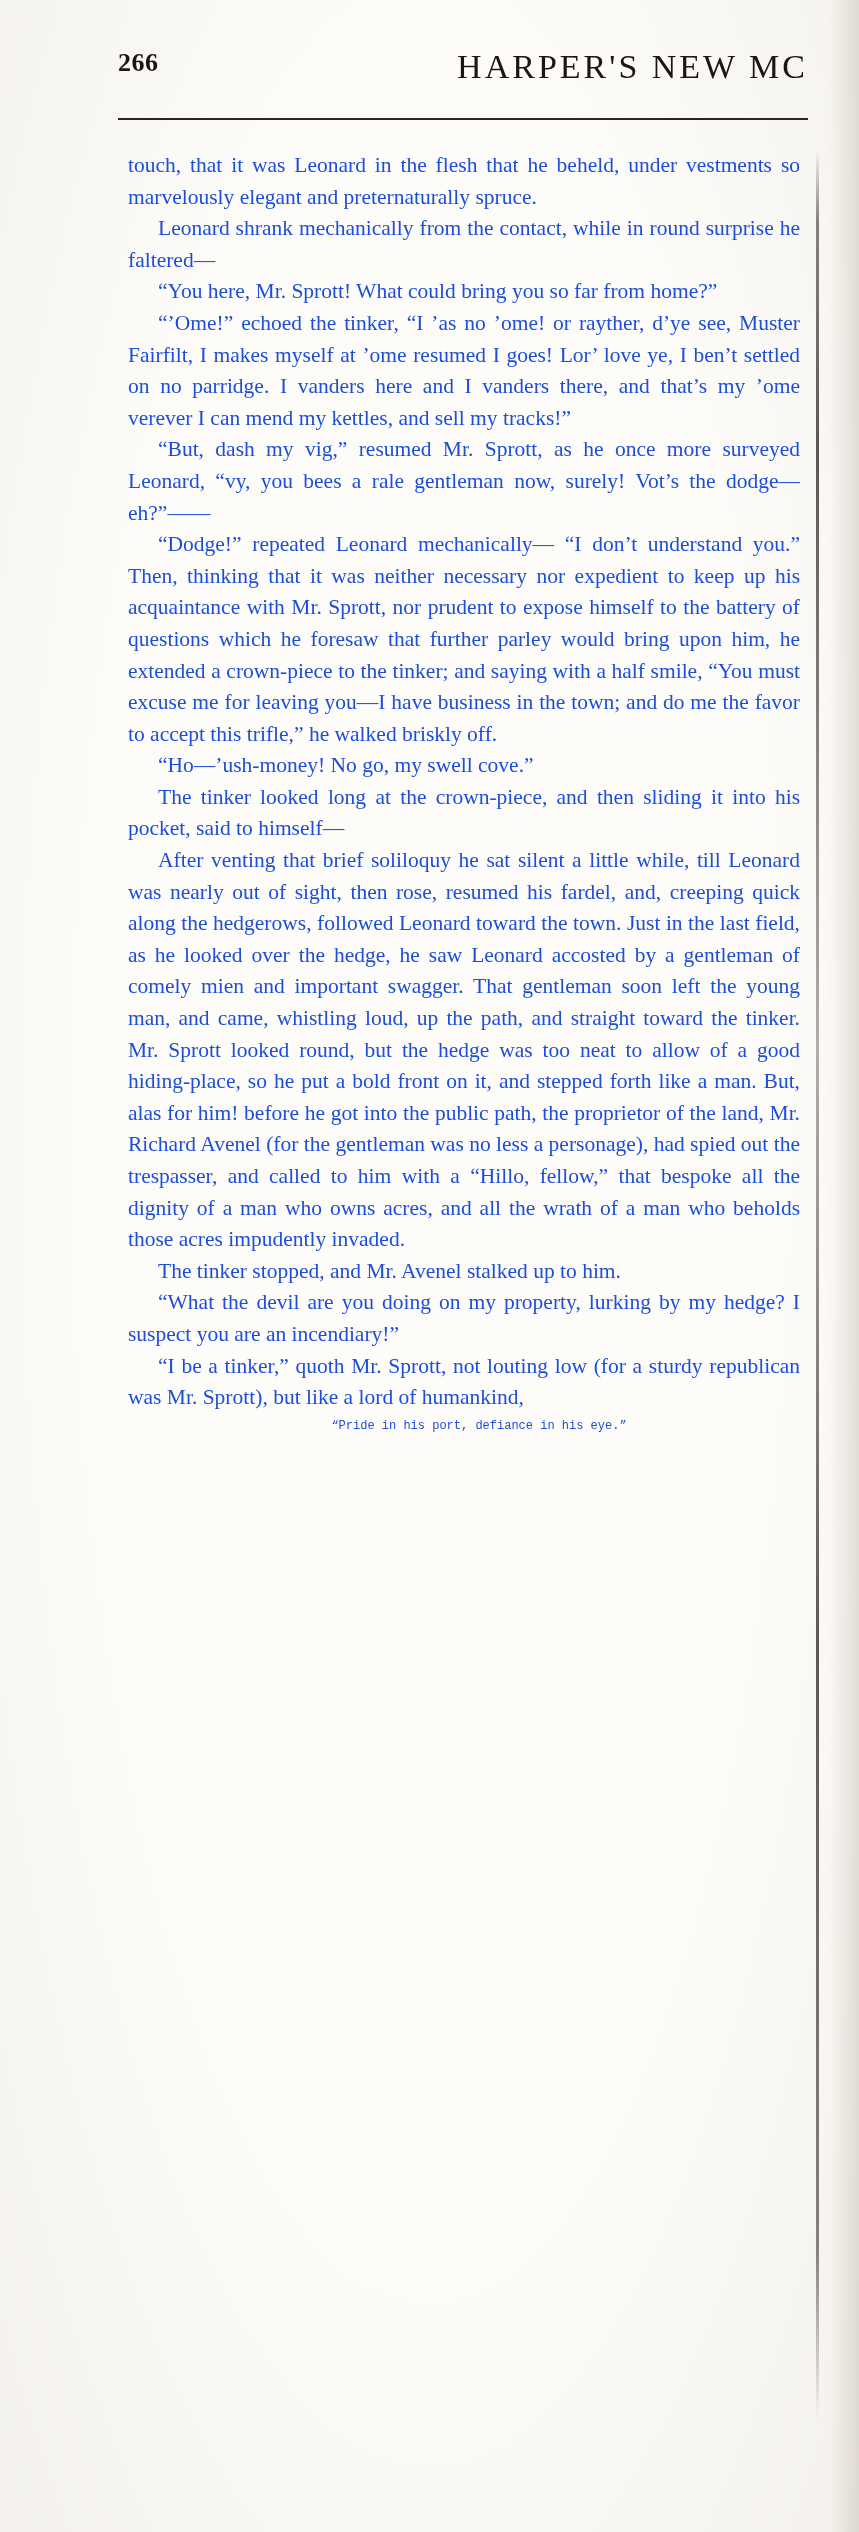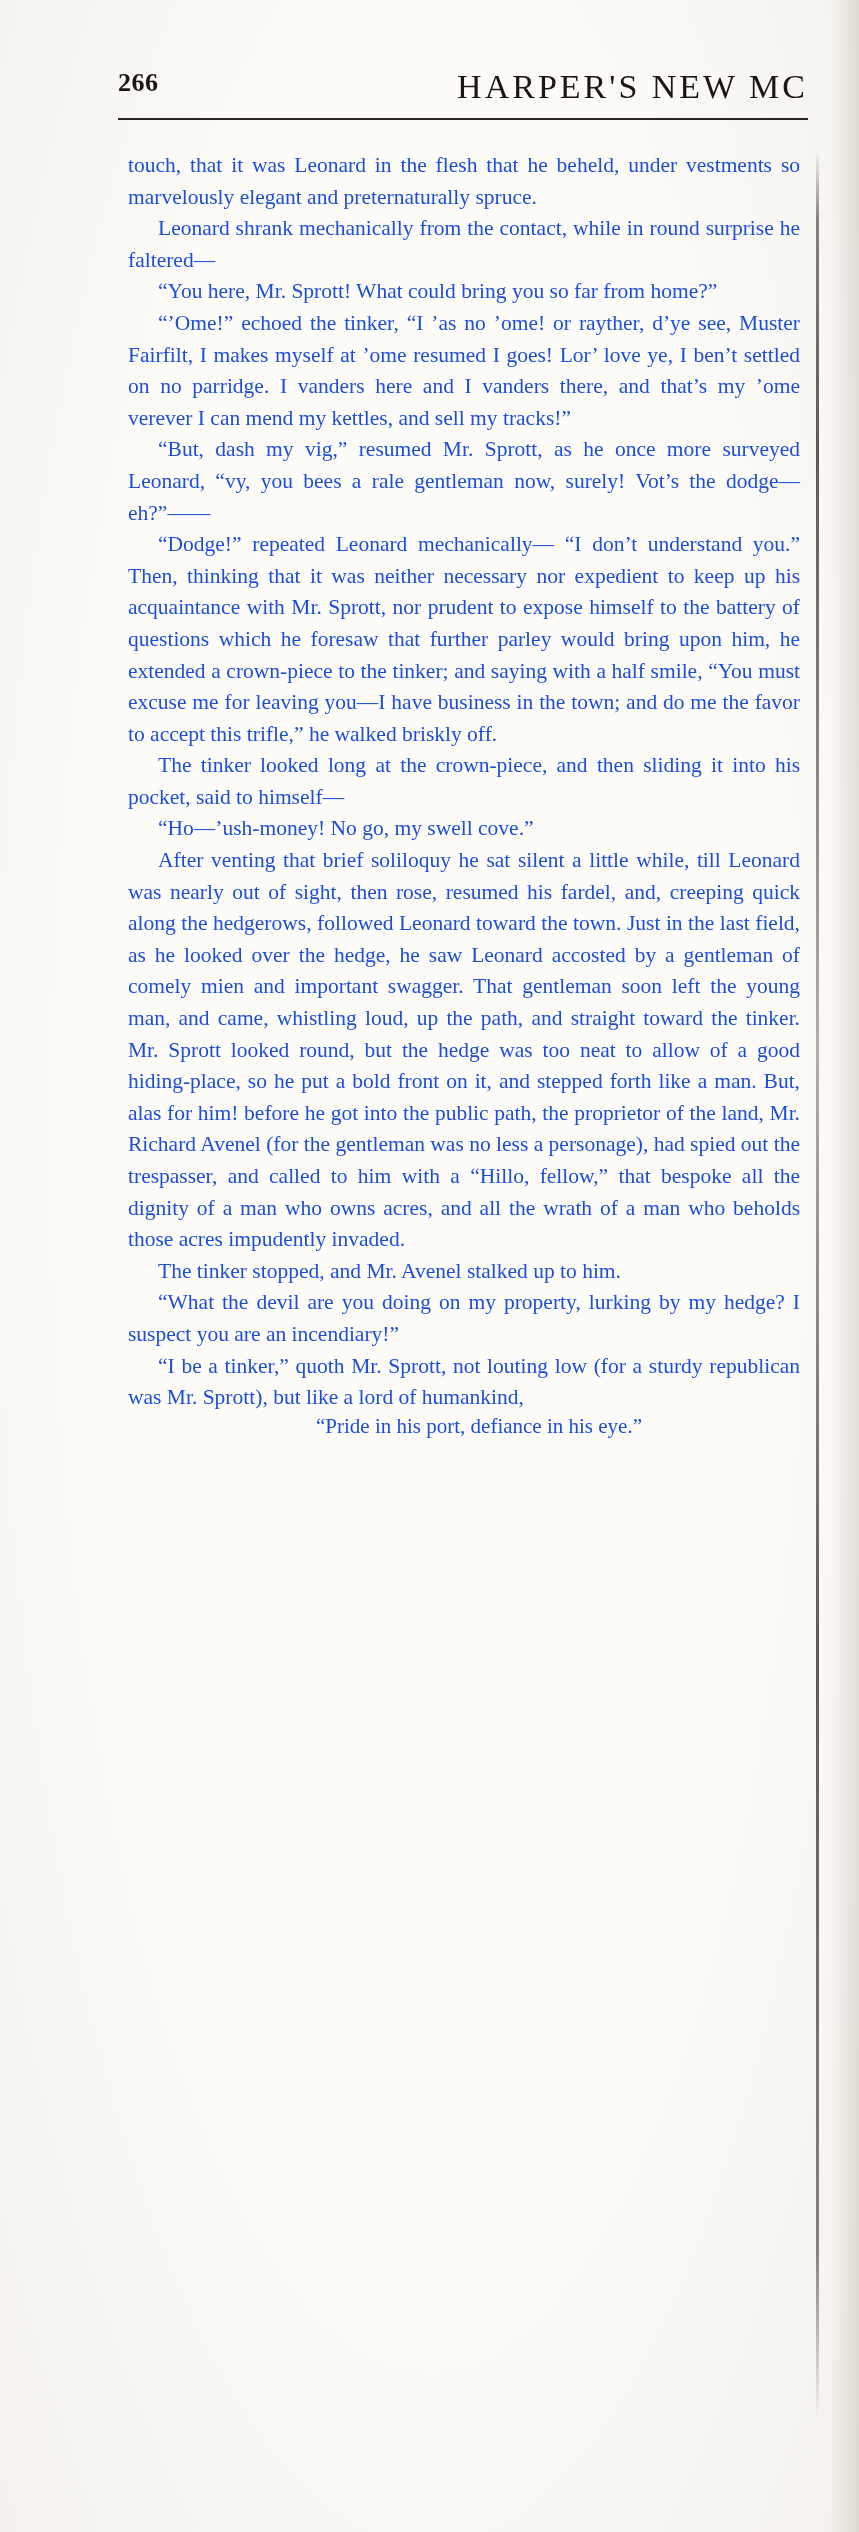--- a/index.html
+++ b/index.html
@@ -25,21 +25,21 @@
   .paper-texture {
     position: absolute;
     inset: 0;
     background:
       radial-gradient(ellipse at 50% 45%, rgba(255,255,255,0) 55%, rgba(160,145,120,0.10) 100%);
     pointer-events: none;
   }
 
   .header {
     position: absolute;
-    top: 68px;
+    top: 48px;
     left: 118px;
     width: 690px;
     height: 46px;
     text-align: right;
   }
   .folio {
     position: absolute;
     left: 0;
     top: 0;
     font-weight: bold;
@@ -79,22 +79,23 @@
     text-indent: 30px;
     hyphens: manual;
   }
   .column p.noindent {
     text-indent: 0;
   }
   .verse {
     margin-top: 7px;
     text-indent: 0;
     text-align: center;
-    font-size: 21px;
+    font-size: 12px;
     line-height: 24px;
+    font-family: Liberation Mono, monospace;
   }
   .bar-right {
     position: absolute;
     right: 40px;
     top: 150px;
     width: 3px;
     height: 2270px;
     background: linear-gradient(to bottom,
       rgba(40,34,28,0) 0px,
       rgba(40,34,28,0.55) 70px,
@@ -127,22 +128,22 @@
 
   <div class="rule"></div>
 
   <div class="column">
     <p class="noindent">touch, that it was Leonard in the flesh that he beheld, under vestments so marvelously elegant and preternaturally spruce.</p>
     <p>Leonard shrank mechanically from the contact, while in round surprise he faltered—</p>
     <p>“You here, Mr. Sprott!   What could bring you so far from home?”</p>
     <p>“’Ome!” echoed the tinker, “I ’as no ’ome! or rayther, d’ye see, Muster Fairfilt, I makes myself at ’ome resumed I goes!  Lor’ love ye, I ben’t settled on no parridge.  I vanders here and I vanders there, and that’s my ’ome verever I can mend my kettles, and sell my tracks!”</p>
     <p>“But, dash my vig,” resumed Mr. Sprott, as he once more surveyed Leonard, “vy, you bees a rale gentleman now, surely!   Vot’s the dodge—eh?”——</p>
     <p>“Dodge!” repeated Leonard mechanically— “I don’t understand you.”  Then, thinking that it was neither necessary nor expedient to keep up his acquaintance with Mr. Sprott, nor prudent to expose himself to the battery of questions which he foresaw that further parley would bring upon him, he extended a crown-piece to the tinker; and saying with a half smile, “You must excuse me for leaving you—I have business in the town; and do me the favor to accept this trifle,” he walked briskly off.</p>
+    <p>“Ho—’ush-money!   No go, my swell cove.”</p>
     <p>The tinker looked long at the crown-piece, and then sliding it into his pocket, said to himself—</p>
-    <p>“Ho—’ush-money!   No go, my swell cove.”</p>
     <p>After venting that brief soliloquy he sat silent a little while, till Leonard was nearly out of sight, then rose, resumed his fardel, and, creeping quick along the hedgerows, followed Leonard toward the town.   Just in the last field, as he looked over the hedge, he saw Leonard accosted by a gentleman of comely mien and important swagger.   That gentleman soon left the young man, and came, whistling loud, up the path, and straight toward the tinker.   Mr. Sprott looked round, but the hedge was too neat to allow of a good hiding-place, so he put a bold front on it, and stepped forth like a man. But, alas for him! before he got into the public path, the proprietor of the land, Mr. Richard Avenel (for the gentleman was no less a personage), had spied out the trespasser, and called to him with a “Hillo, fellow,” that bespoke all the dignity of a man who owns acres, and all the wrath of a man who beholds those acres impudently invaded.</p>
     <p>The tinker stopped, and Mr. Avenel stalked up to him.</p>
     <p>“What the devil are you doing on my property, lurking by my hedge?   I suspect you are an incendiary!”</p>
     <p>“I be a tinker,” quoth Mr. Sprott, not louting low (for a sturdy republican was Mr. Sprott), but like a lord of humankind,</p>
     <p class="verse">“Pride in his port, defiance in his eye.”</p>
   </div>
 
   <div class="bar-right"></div>
   <div class="edge-shadow"></div>
 </div>

